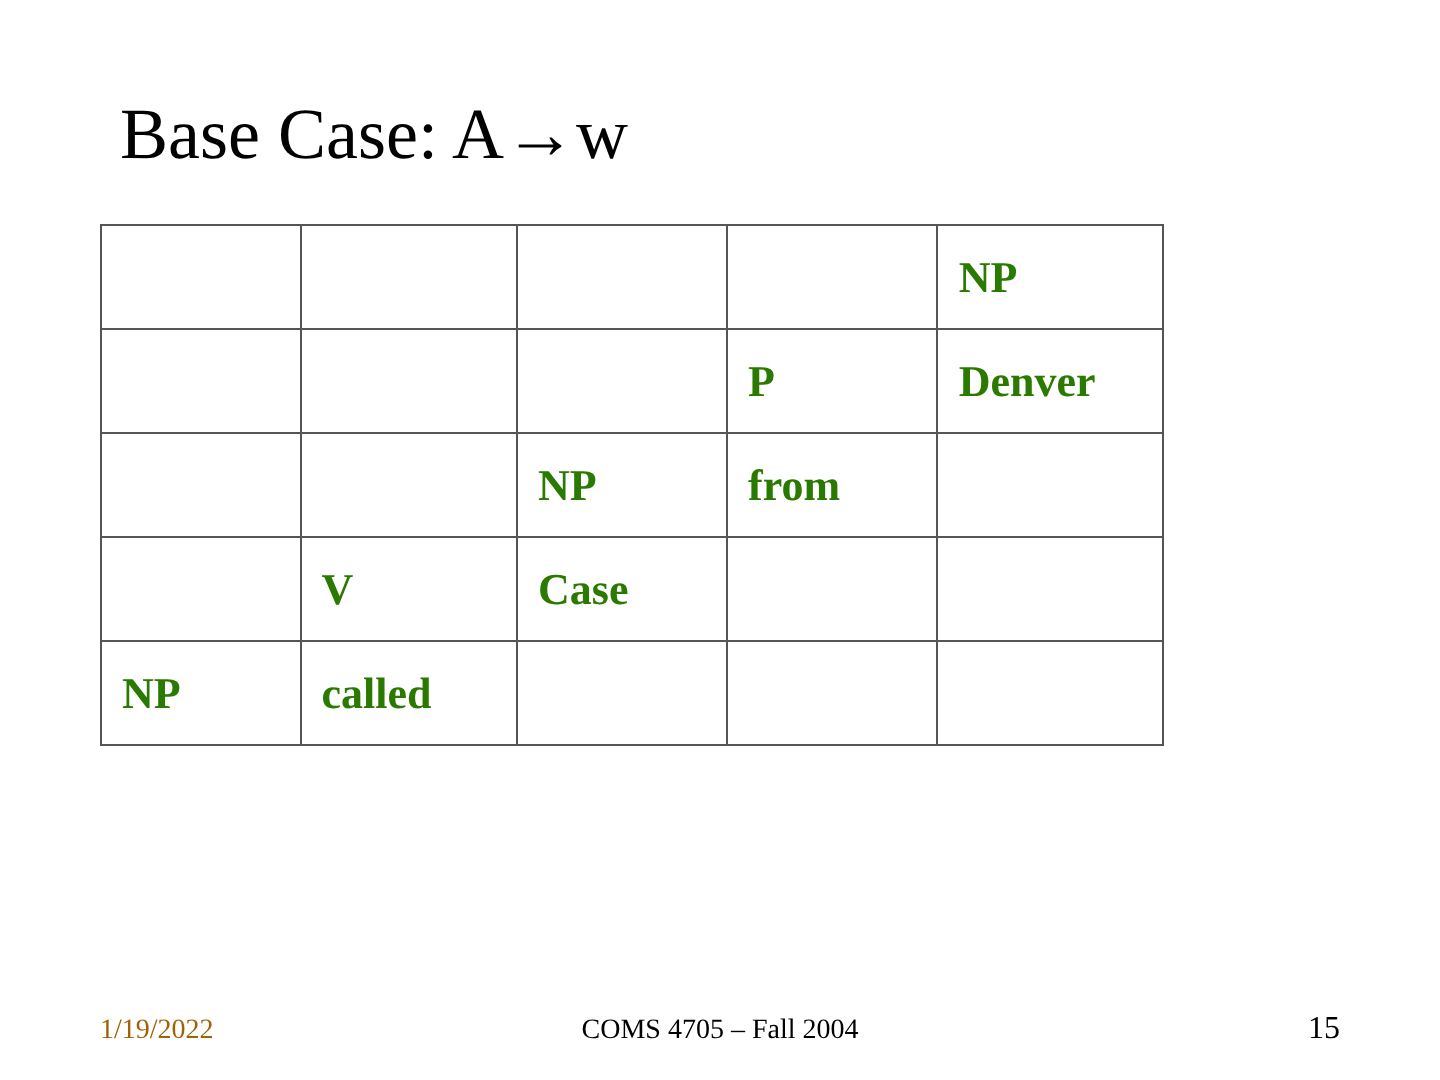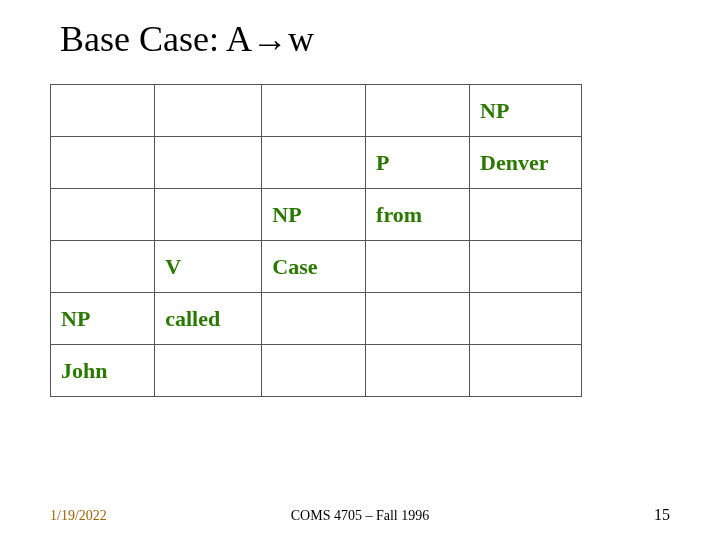--- a/index.html
+++ b/index.html
@@ -12,21 +12,21 @@
       position: relative;
       overflow: hidden;
     }
 
     .slide-container {
       width: 632px;
       height: 540px;
       background: #ffffff;
       display: flex;
       flex-direction: column;
-      padding: 18px 50px 20px 50px;
+      padding: 46px 50px 20px 50px;
     }
 
     .title {
       font-size: 36px;
       font-weight: normal;
       color: #000000;
       margin-bottom: 24px;
       margin-left: 10px;
     }
 
@@ -127,28 +127,21 @@
       </tr>
 
       <tr>
         <td class="cell-green">NP</td>
         <td class="cell-green">called</td>
         <td></td>
         <td></td>
         <td></td>
       </tr>
 
-      <tr>
-        <td class="cell-green">John</td>
-        <td></td>
-        <td></td>
-        <td></td>
-        <td></td>
-      </tr>
     </tbody>
       </table>
   </div>
 
 </div>
 
 <div class="footer-left">1/19/2022</div>
-<div class="footer-center">COMS 4705 – Fall 1996</div>
+<div class="footer-center">COMS 4705 – Fall 2004</div>
 <div class="footer-right">15</div>
 
 </body></html>

